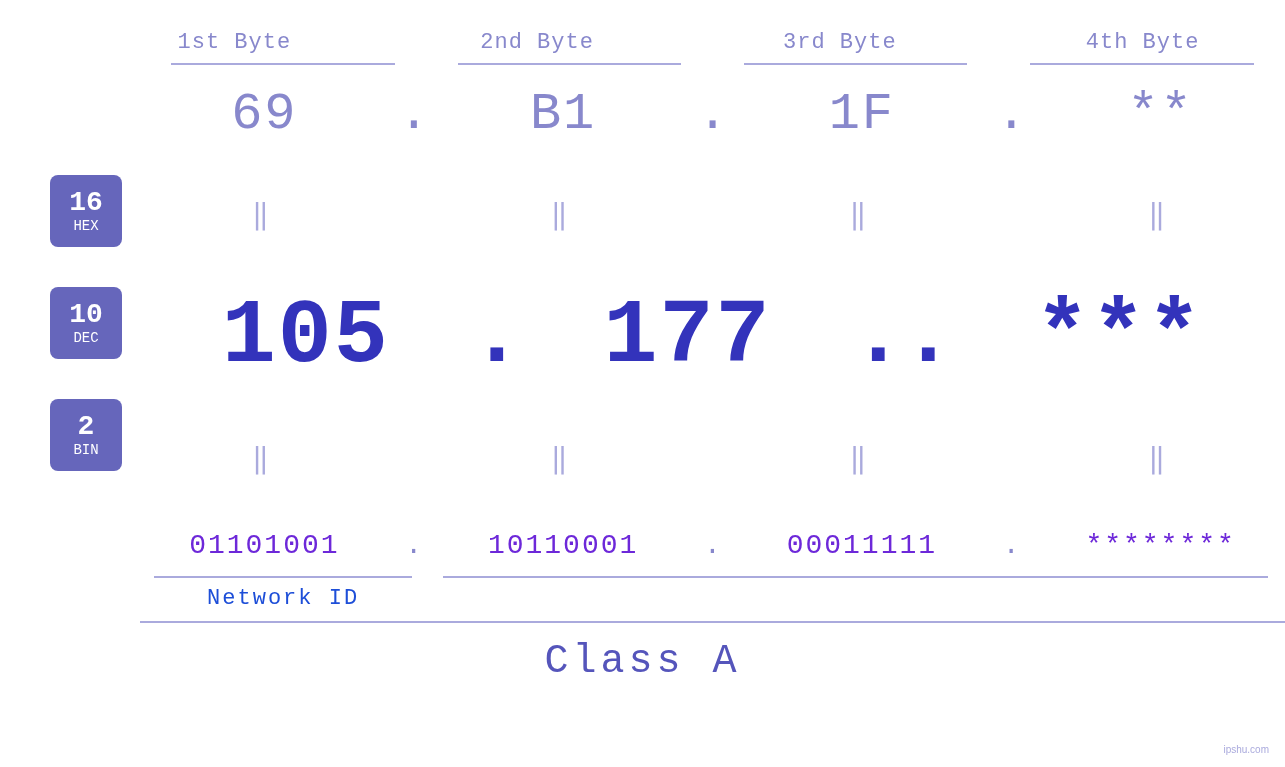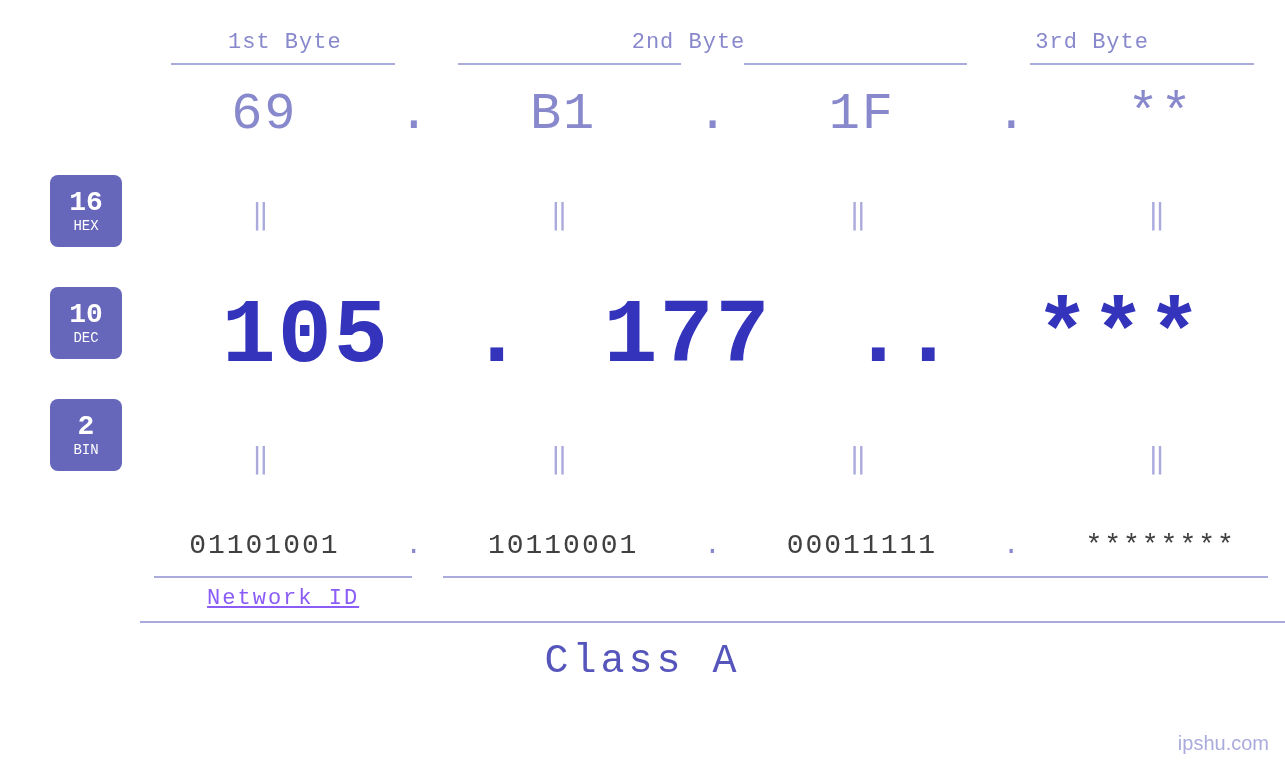--- a/index.html
+++ b/index.html
@@ -164,21 +164,21 @@
     }
 
     .dec-dot {
       color: #3333bb;
       font-size: 90px;
       font-weight: bold;
     }
 
     
     .bin-value {
-      color: #404040;
+      color: #6d28d9;
       font-size: 28px;
       letter-spacing: 2px;
     }
 
     .bin-dot {
       color: #8888cc;
       font-size: 28px;
     }
 
     
@@ -236,24 +236,23 @@
     .id-labels-row {
       display: flex;
       width: 100%;
       padding-left: 140px;
       margin-top: 8px;
     }
 
     .network-id-label {
       flex: 0 0 25%;
       text-align: center;
-      color: #8b5cf6;
+      color: #1d4ed8;
       font-size: 22px;
       letter-spacing: 2px;
-      text-decoration: underline;
     }
 
     .host-id-label {
       flex: 0 0 75%;
       text-align: center;
       color: #8888cc;
       font-size: 22px;
       letter-spacing: 2px;
     }
 
@@ -285,33 +284,34 @@
       font-size: 40px;
       letter-spacing: 4px;
     }
 
     
     .watermark {
       position: absolute;
       bottom: 12px;
       right: 16px;
       color: #aaaadd;
-      font-size: 20px;
+      font-size: 10px;
       font-family: Arial, sans-serif;
     }
   </style>
 </head>
 <body>
 
 <div class="main-container">
 
   <div class="byte-labels-row">
     <div class="byte-label">1st Byte</div>
     <div class="byte-label">2nd Byte</div>
     <div class="byte-label">3rd Byte</div>
+    <div class="byte-label">4th Byte</div>
   </div>
 
   <div class="brackets-row">
     <div class="bracket-cell">
       <div class="bracket-line"></div>
     </div>
     <div class="bracket-cell">
       <div class="bracket-line"></div>
     </div>
     <div class="bracket-cell">

